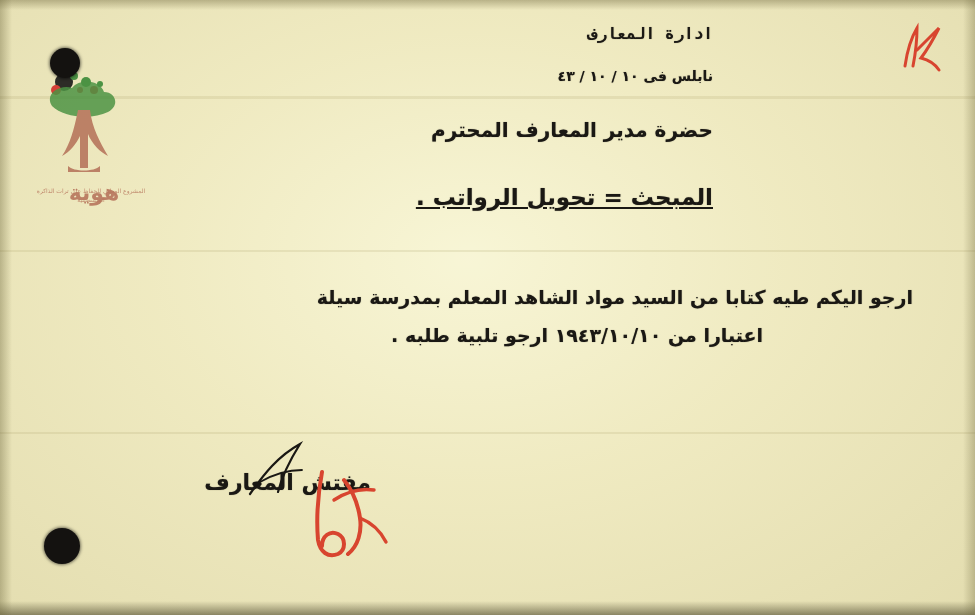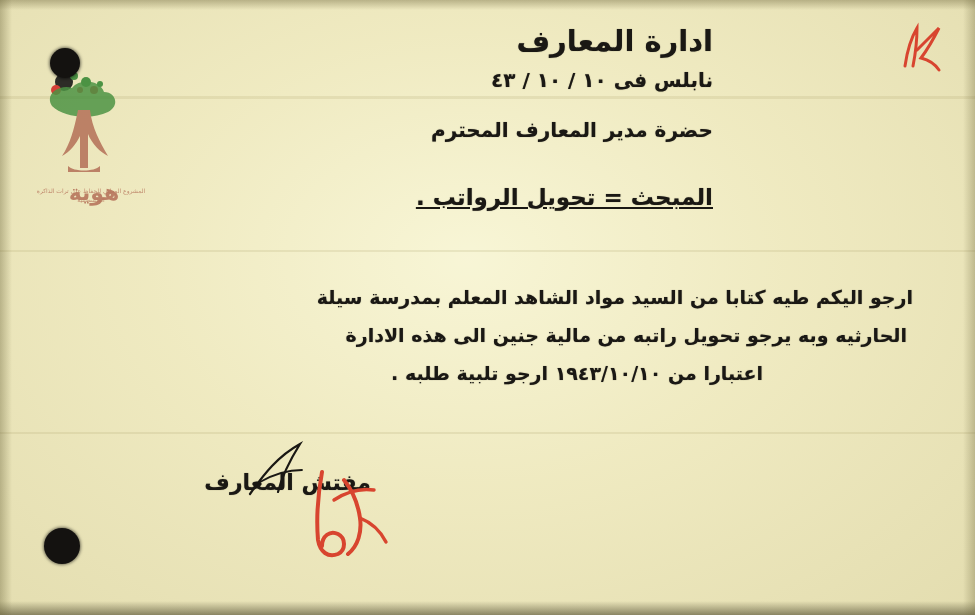--- a/index.html
+++ b/index.html
@@ -93,22 +93,22 @@
   .hand {
     position: absolute;
     color: #1a1814;
     font-family: "DejaVu Sans", sans-serif;
     font-weight: 700;
     letter-spacing: 0.5px;
     white-space: nowrap;
     text-shadow: 0 0 1px rgba(40,36,28,0.55);
   }
 
-  .t-admin      { right: 262px; top: 24px;  font-size: 29px; }
-  .t-place      { right: 262px; top: 68px;  font-size: 20px; }
+  .t-admin      { right: 262px; top: 24px;  font-size: 16px; font-family: Liberation Mono, monospace; }
+  .t-place      { right: 262px; top: 68px;  font-size: 14px; }
   .t-salut      { right: 262px; top: 118px; font-size: 20px; text-align: right; }
   .t-subject    { right: 262px; top: 184px; font-size: 23px; text-decoration: underline; }
   .t-reg        { right: 592px; top: 52px;  font-size: 20px; }
 
   .body-block {
     position: absolute;
     right: 62px;
     top: 278px;
     width: 860px;
     color: #1a1814;
@@ -194,21 +194,20 @@
   <div class="punch punch-bottom"></div>
 
 
   <div class="hand t-admin">ادارة المعارف</div>
   <div class="hand t-place">نابلس فى ١٠ / ١٠ / ٤٣</div>
   <div class="hand t-salut">حضرة مدير المعارف المحترم</div>
   <div class="hand t-subject">المبحث = تحويل الرواتب .</div>
 
   <div class="body-block">
     <div class="body-line l1">ارجو اليكم طيه كتابا من السيد مواد الشاهد المعلم بمدرسة سيلة</div>
-    <div class="body-line l2">الحارثيه وبه يرجو تحويل راتبه من مالية جنين الى هذه الادارة</div>
     <div class="body-line l3">اعتبارا من ١٩٤٣/١٠/١٠ ارجو تلبية طلبه .</div>
   </div>
 
   <div class="hand t-sign">مفتش المعارف</div>
 
   <div class="pen-sign-black">
     <svg viewBox="0 0 110 80" width="110" height="80" aria-hidden="true">
       <path d="M20 64 C34 44 48 26 70 14 C60 30 52 46 48 62" stroke="#1a1814" stroke-width="2.2" fill="none" stroke-linecap="round"></path>
       <path d="M30 52 C44 44 58 40 72 40" stroke="#1a1814" stroke-width="1.8" fill="none" stroke-linecap="round"></path>
     </svg>

